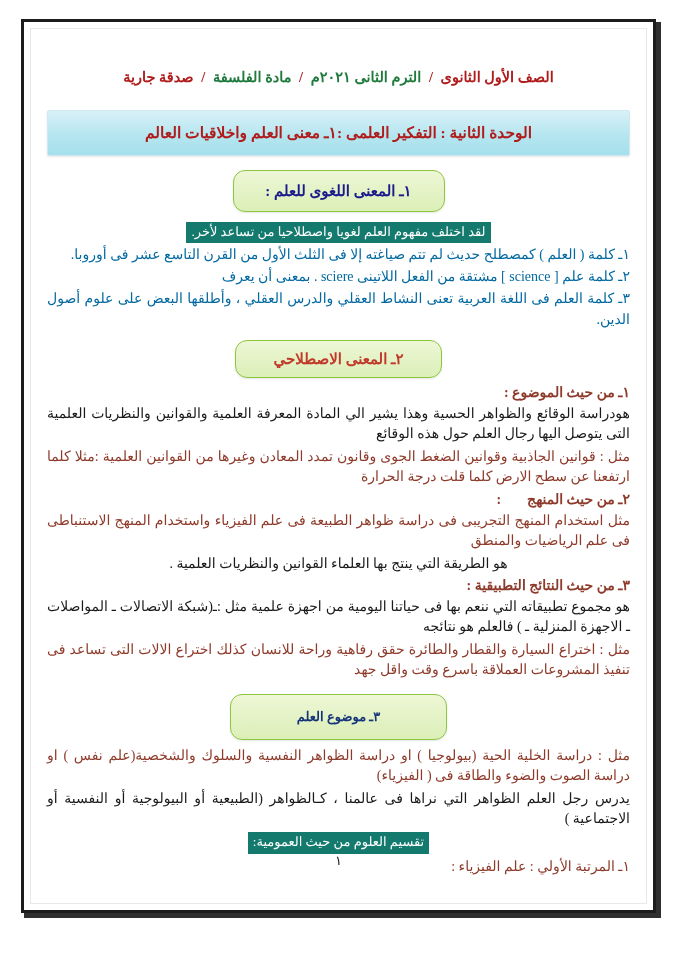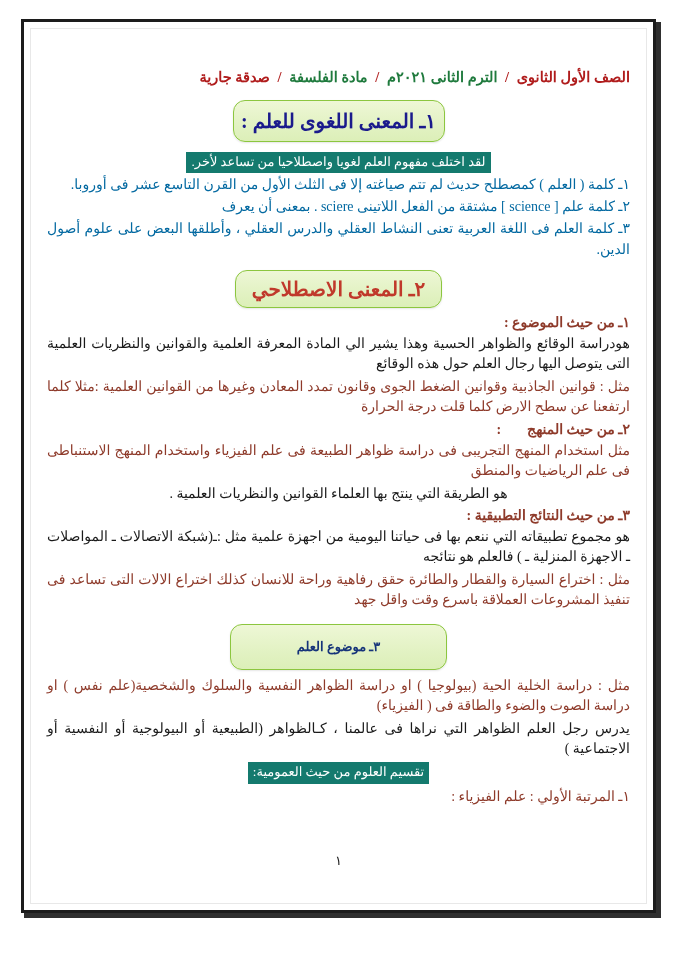--- a/index.html
+++ b/index.html
@@ -42,20 +42,21 @@
     right: 6px;
     bottom: 6px;
     border: 1px solid #e8e8e8;
     box-sizing: border-box;
     padding: 0 16px;
   }
 
   
   .doc-header {
     margin-top: 40px;
+    text-align: center;
     font-size: 14.5px;
     font-weight: bold;
     white-space: nowrap;
     direction: rtl;
   }
   .doc-header .hdr-red   { color: #b01c1c; }
   .doc-header .hdr-green { color: #1f7a3d; }
   .doc-header .hdr-sep   { color: #b01c1c; padding: 0 4px; }
 
   
@@ -82,21 +83,21 @@
     margin: 14px auto 6px auto;
     background: linear-gradient(180deg, #eef7d6 0%, #e2f2c3 60%, #dcefb8 100%);
     border: 1px solid #8cc63f;
     border-radius: 12px;
     display: flex;
     align-items: center;
     justify-content: center;
     box-shadow: 0 1px 2px rgba(0,0,0,0.10);
   }
   .green-box .gb-text {
-    font-size: 20px;
+    font-size: 15px;
     font-weight: bold;
     direction: rtl;
   }
   .gb-1 { width: 210px; height: 40px; }
   .gb-1 .gb-text { color: #1a1a8c; }
   .gb-2 { width: 205px; height: 36px; margin-top: 10px; }
   .gb-2 .gb-text { color: #c0392b; }
   .gb-3 { width: 215px; height: 44px; margin-top: 14px; }
   .gb-3 .gb-text { color: #16347a; font-size: 13px; font-weight: bold; }
 
@@ -165,20 +166,23 @@
     <div class="doc-header">
       <span class="hdr-red">الصف الأول الثانوى</span>
       <span class="hdr-sep">/</span>
       <span class="hdr-green">الترم الثانى ٢٠٢١م</span>
       <span class="hdr-sep">/</span>
       <span class="hdr-green">مادة الفلسفة</span>
       <span class="hdr-sep">/</span>
       <span class="hdr-red">صدقة جارية</span>
     </div>
 
+    <div class="unit-bar">
+      <span class="unit-text">الوحدة الثانية : التفكير العلمى :١ـ معنى العلم واخلاقيات العالم</span>
+    </div>
 
     <div class="green-box gb-1">
       <span class="gb-text">١ـ المعنى اللغوى للعلم :</span>
     </div>
 
     <div class="teal-wrap">
       <span class="teal-line">لقد اختلف مفهوم العلم لغويا واصطلاحيا من تساعد لأخر.</span>
     </div>
 
     <div class="list-line">١ـ كلمة ( العلم ) كمصطلح حديث لم تتم صياغته إلا فى الثلث الأول من القرن التاسع عشر فى أوروبا.</div>

